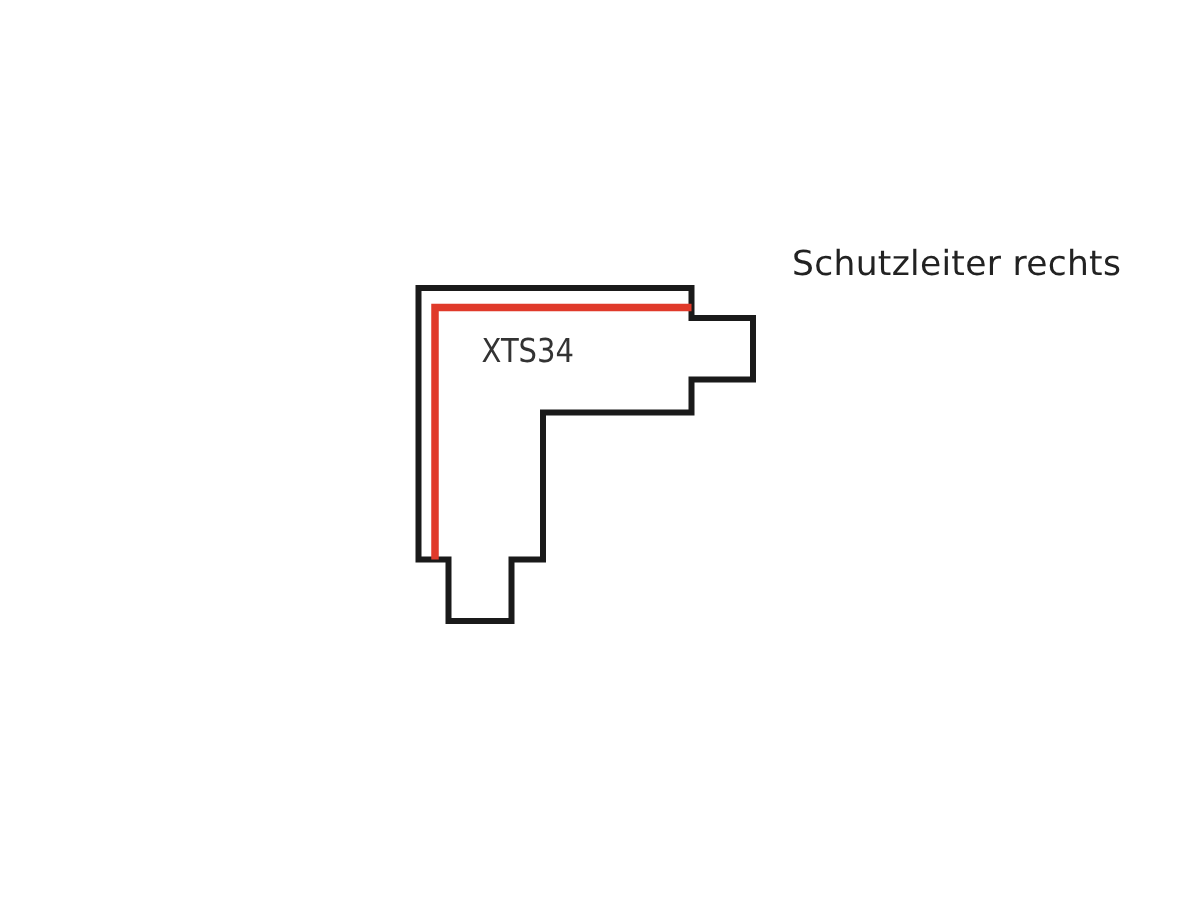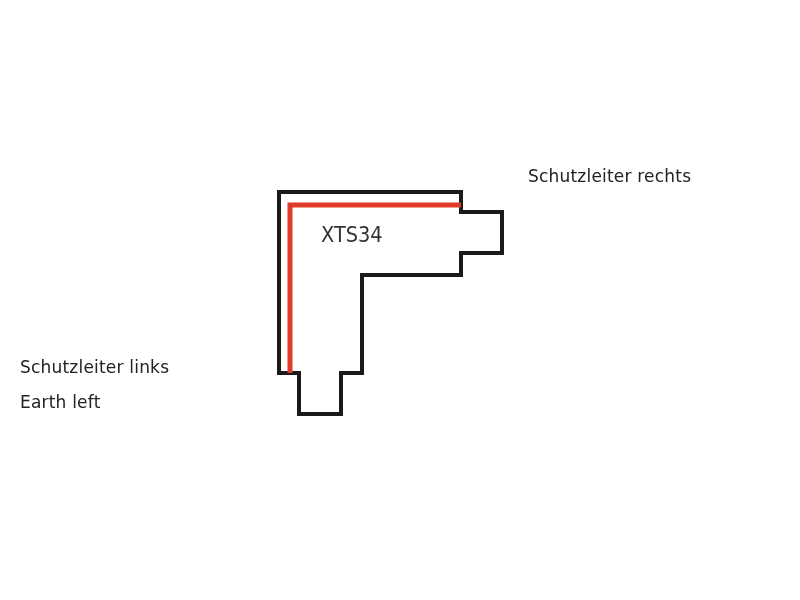--- a/index.html
+++ b/index.html
@@ -1,21 +1,21 @@
 <!DOCTYPE html>
 <html><head>
   <meta charset="utf-8">
   <style>
     html, body { margin: 0; padding: 0; background: #ffffff; }
     body { width: 800px; height: 600px; position: relative; overflow: hidden; }
     .canvas { position: absolute; left: 0; top: 0; width: 800px; height: 600px; }
     .label {
       position: absolute;
       font-family: "DejaVu Sans", sans-serif;
-      font-size: 17px;
+      font-size: 23px;
       line-height: 35px;
       color: #222222;
       white-space: nowrap;
       letter-spacing: 0.2px;
     }
     .label span { display: block; }
     .label-right { left: 528px; top: 159px; }
     .label-left { left: 20px; top: 350px; }
     .part-code {
       position: absolute;
@@ -38,17 +38,13 @@
 
     <path d="M 290 373 L 290 205 L 461 205" fill="none" stroke="#e03a2a" stroke-width="5" stroke-linejoin="miter"></path>
   </svg>
 
   <div class="part-code">XTS34</div>
 
   <div class="label label-right">
     <span>Schutzleiter rechts</span>
   </div>
 
-  <div class="label label-left">
-    <span>Schutzleiter links</span>
-    <span>Earth left</span>
-  </div>
 </div>
 
 </body></html>

